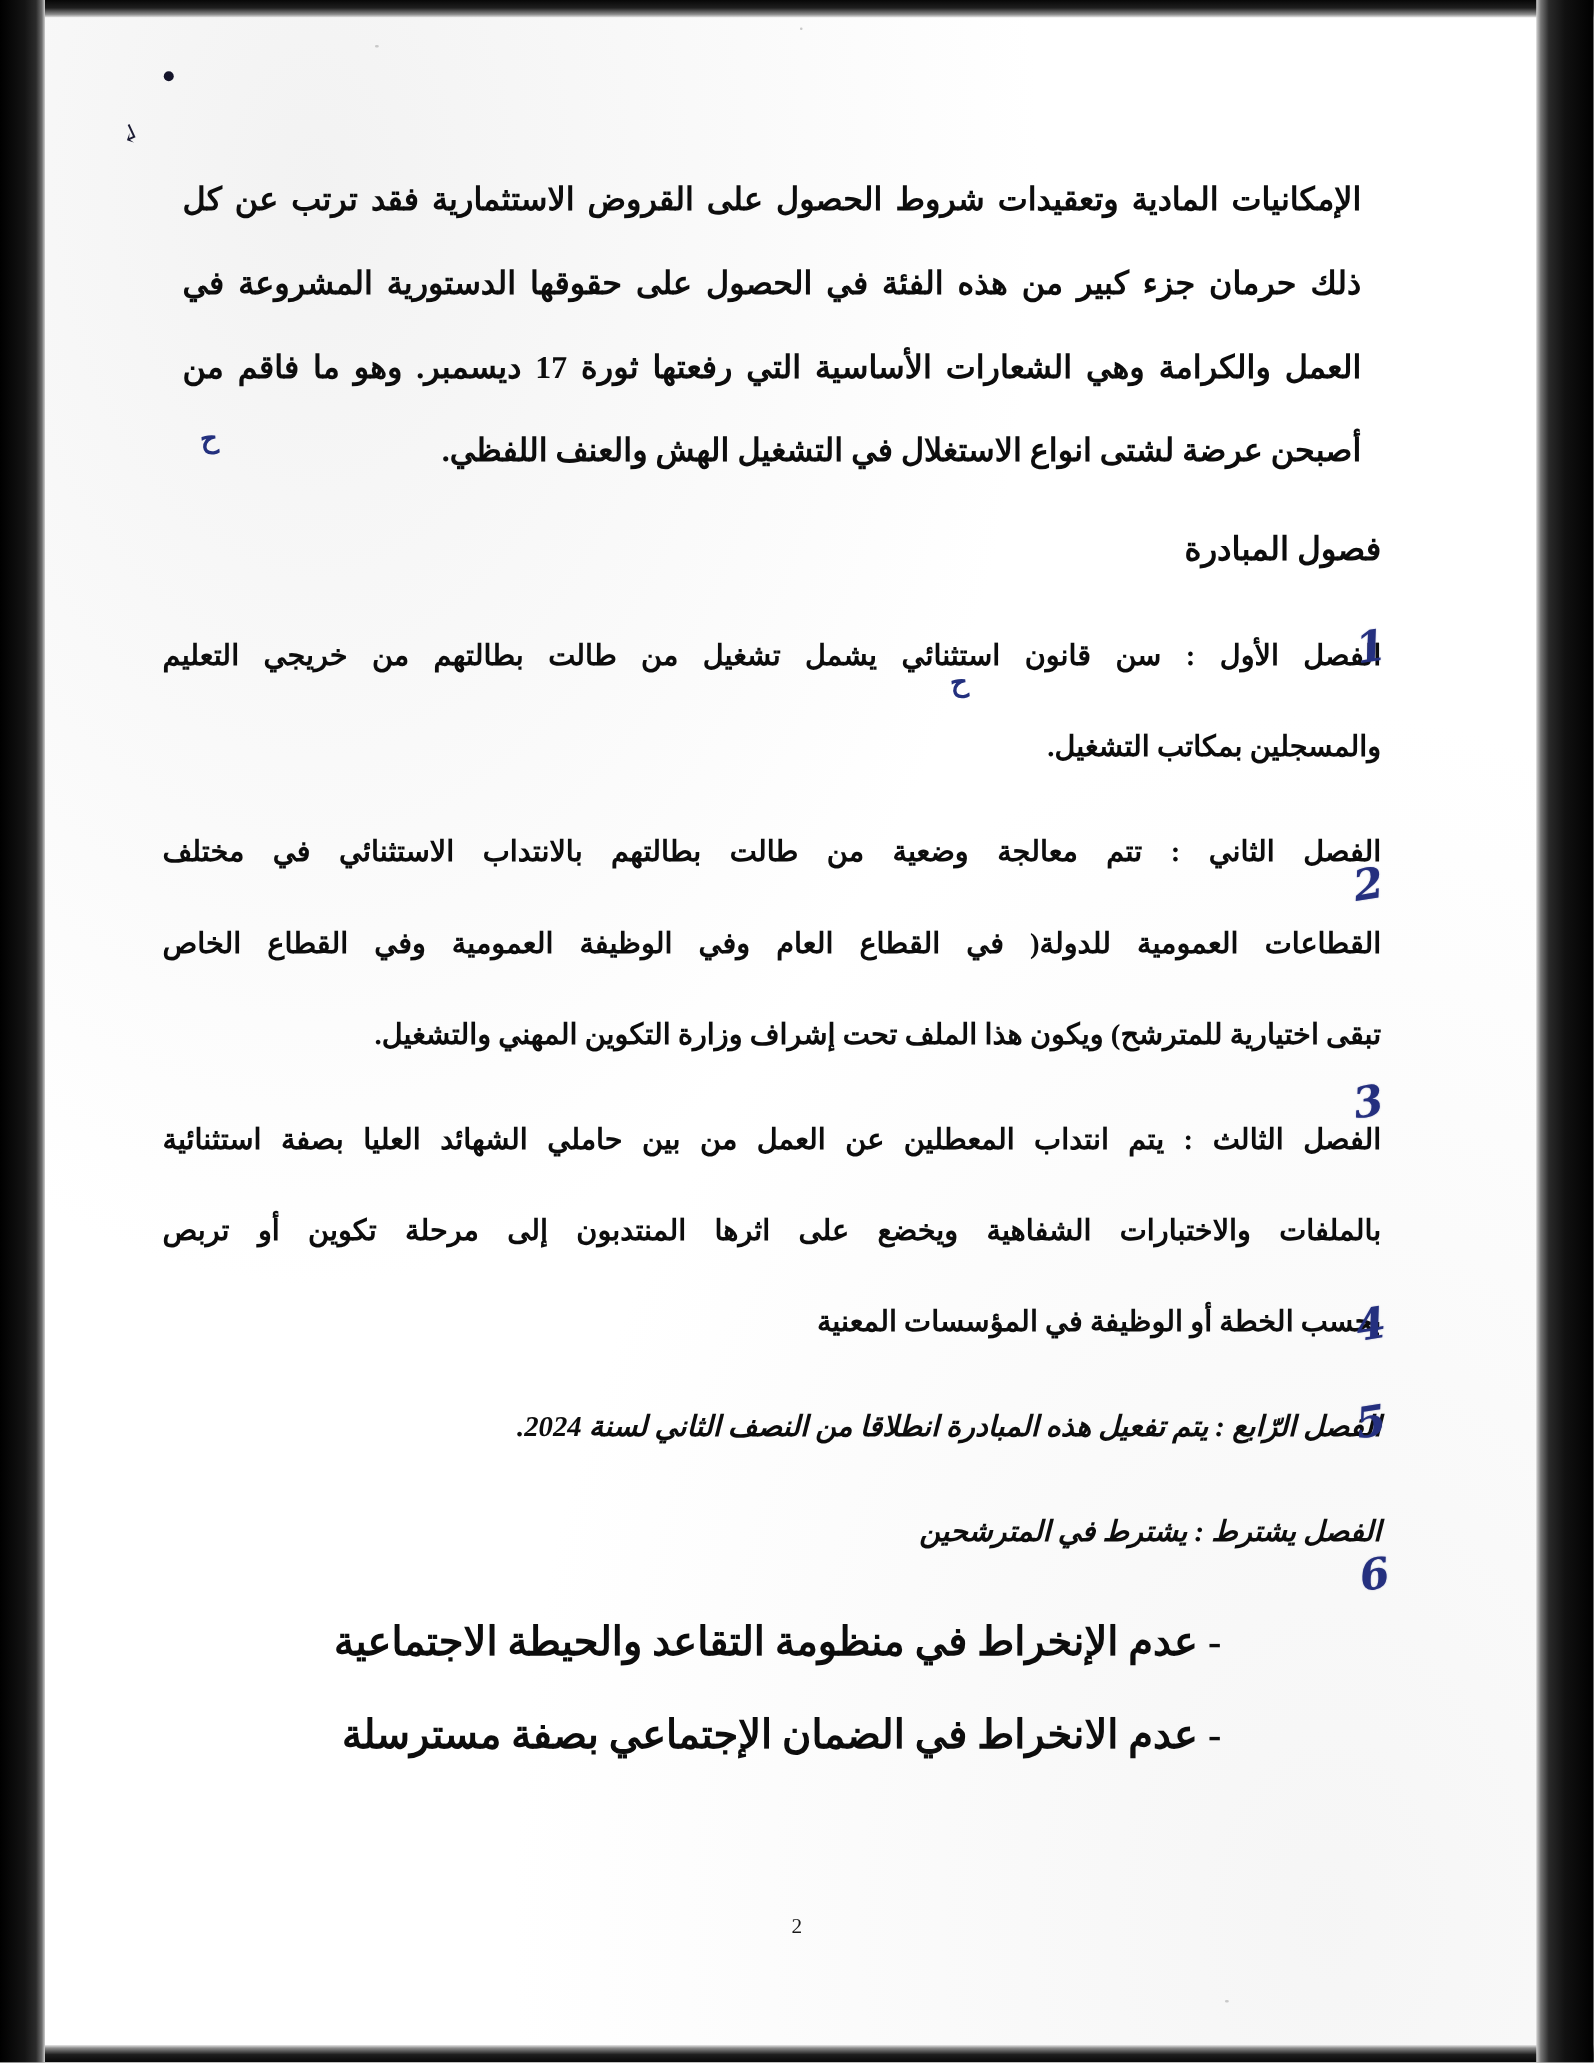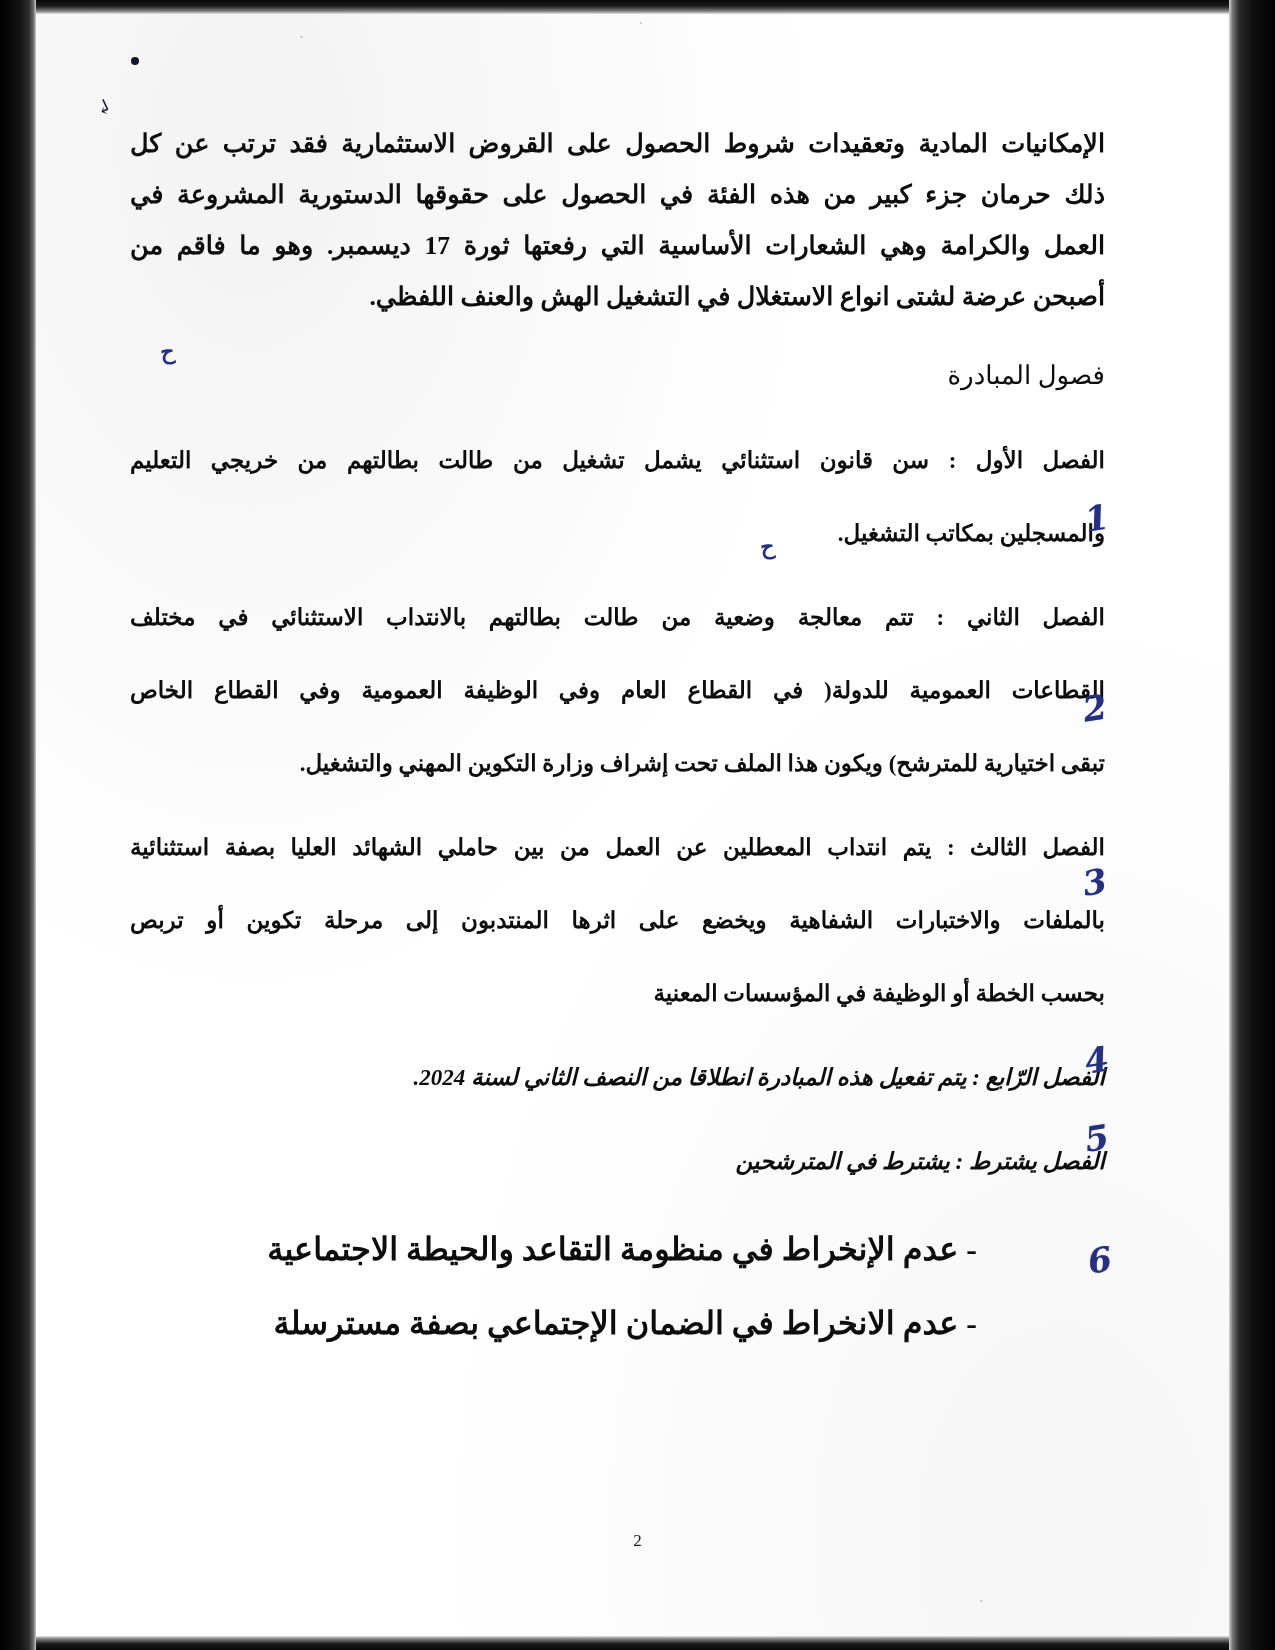--- a/index.html
+++ b/index.html
@@ -56,35 +56,35 @@
     text-align:justify;
     color:#0d0d0d;
   }
 
   .para{
     font-size:25.5px;
     line-height:51px;
     text-align:justify;
     text-align-last:justify;
     letter-spacing:0;
-    margin:0;
+    margin:16px;
     font-weight:600;
   }
 
   .intro{
     margin-bottom:34px;
   }
   .intro .tail{
     text-align:center;
     text-align-last:right;
   }
 
   .section-title{
     font-size:26px;
-    font-weight:normal;
+    font-weight:bold;
     line-height:40px;
     margin:6px 0 40px 0;
     text-align:right;
     text-align-last:right;
   }
 
   .article{
     position:relative;
     margin:0 0 34px 0;
   }

